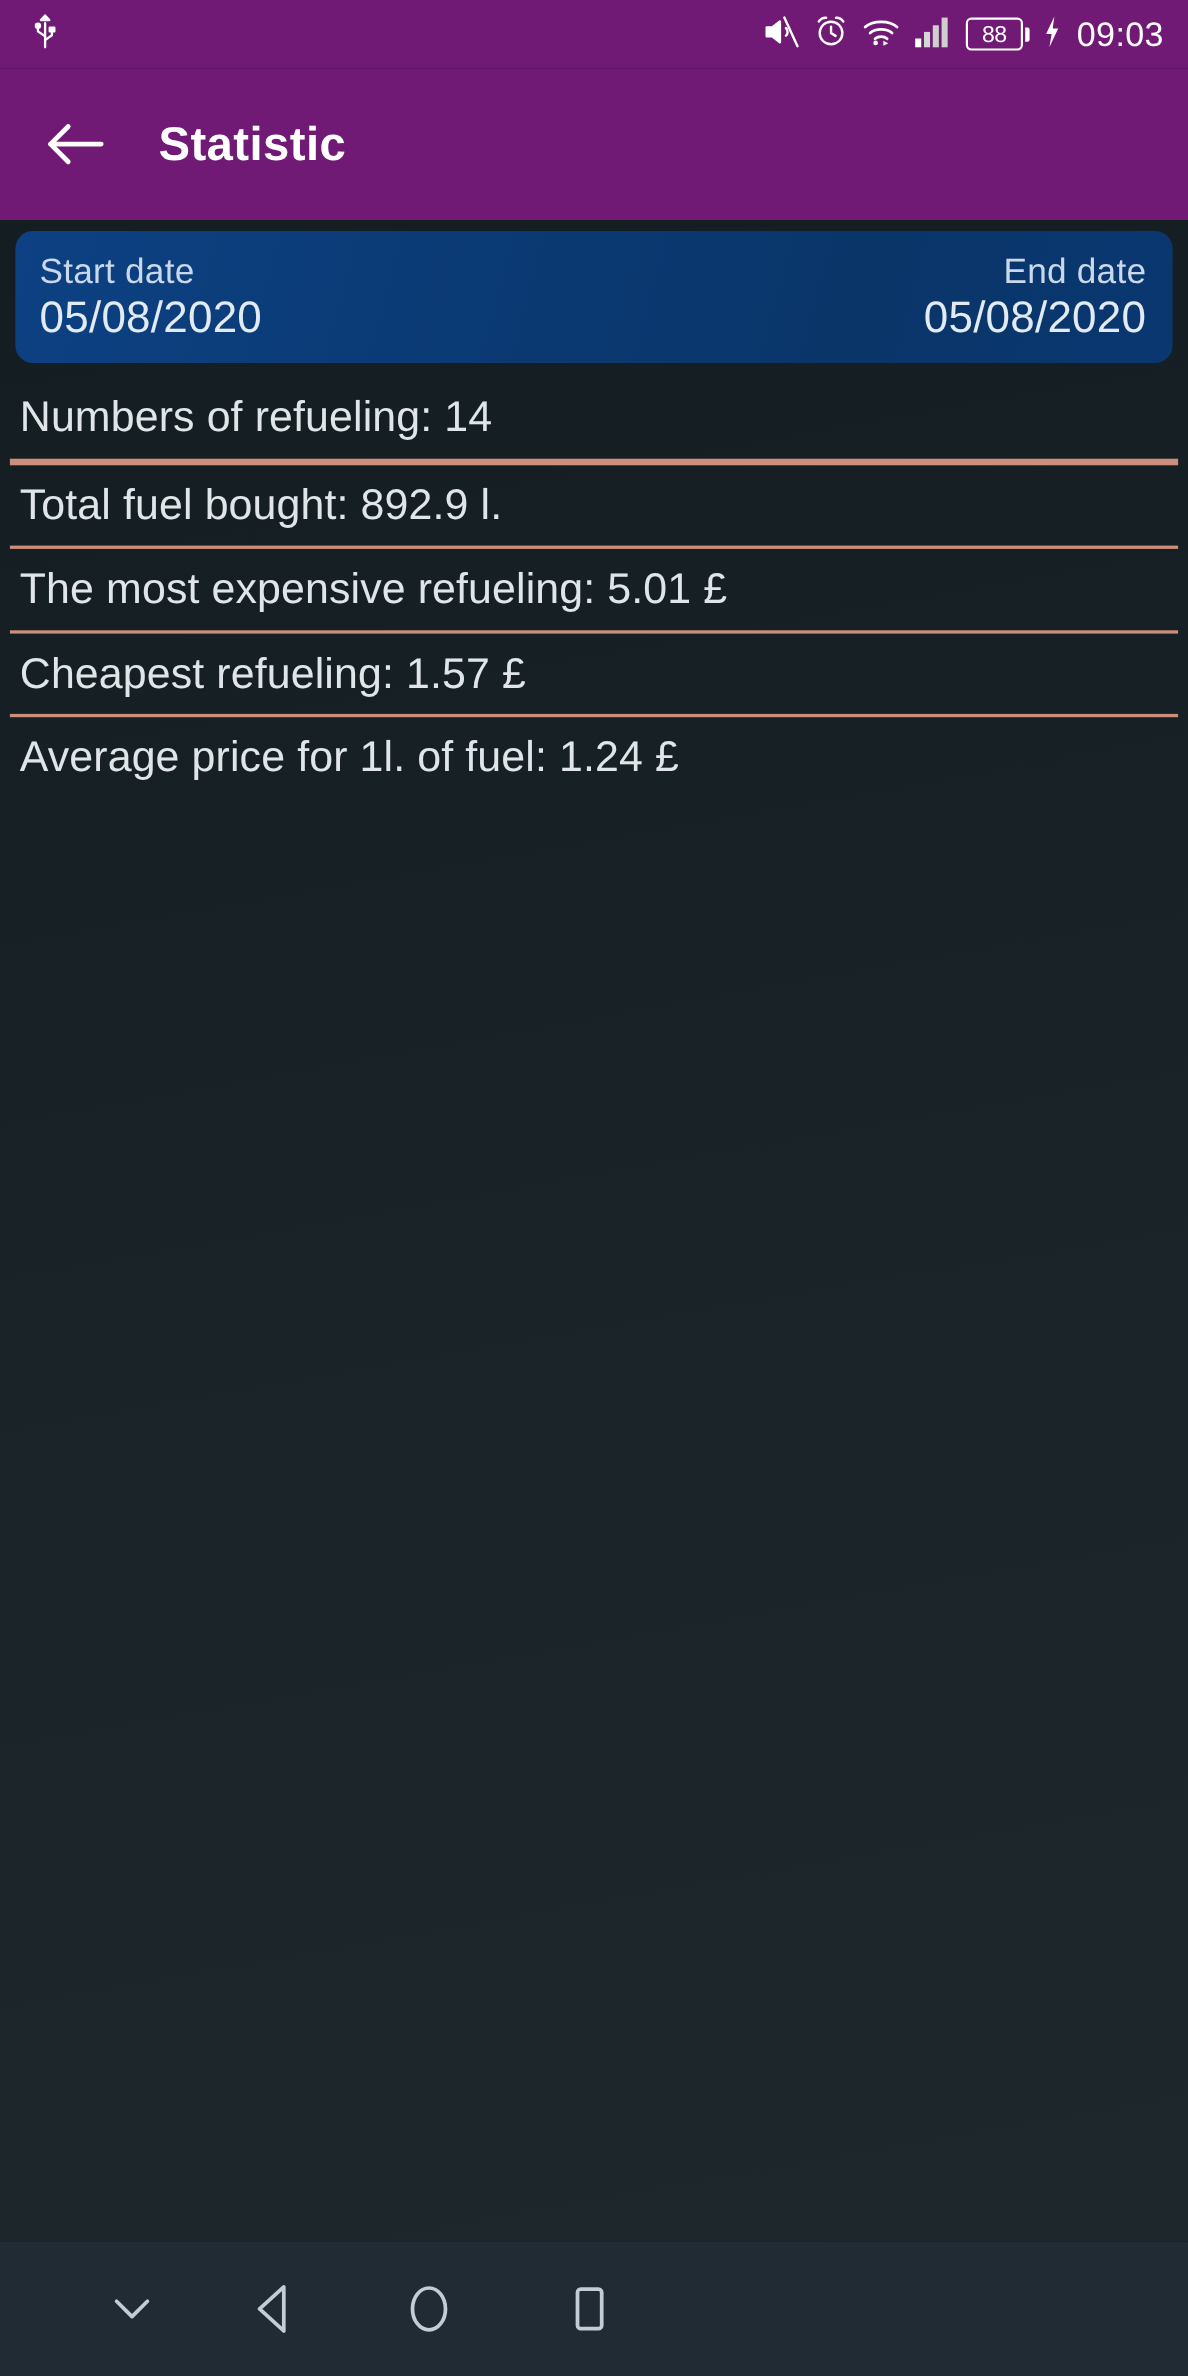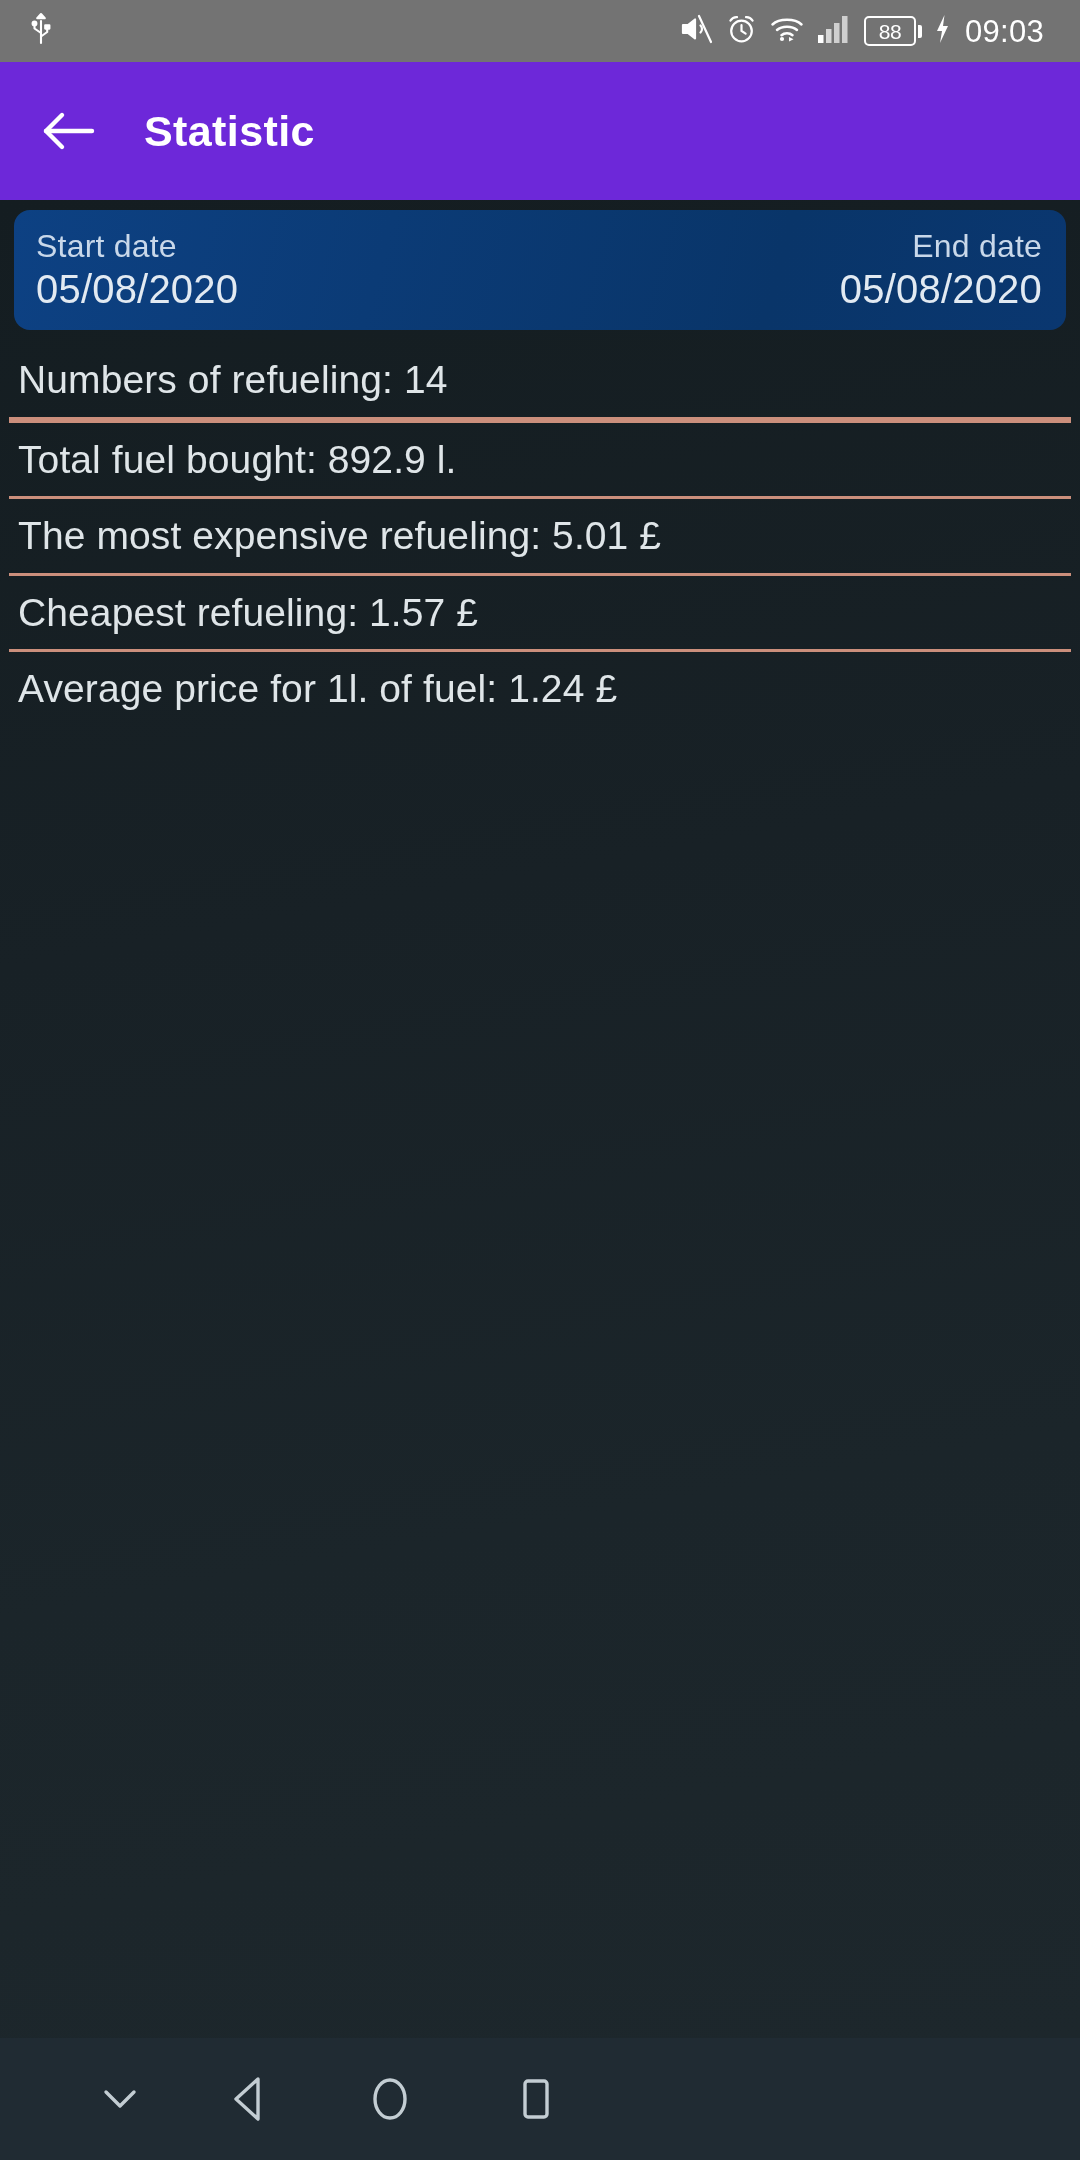--- a/index.html
+++ b/index.html
@@ -11,23 +11,23 @@
   }
   #screen {
     position:relative;
     width:1080px; height:2160px;
     display:flex; flex-direction:column;
   }
 
   
   #status-bar {
     height:62px; flex:0 0 62px;
-    background:#737373;
-    display:flex; align-items:center;
-    padding:0 36px 0 30px;
+    background:#701a75;
+    display:flex; align-items:center;
+    padding:0 22px 0 30px;
     color:#ffffff;
     justify-content:center;
   }
   #status-left { display:flex; align-items:center; gap:14px; }
   #status-right {
     margin-left:auto;
     display:flex; align-items:center; gap:13px;
   }
   .sicon { display:block; }
   #status-clock {
@@ -46,21 +46,21 @@
     letter-spacing:-0.5px;
   }
   .batt-tip {
     width:4px; height:13px; background:#ffffff;
     margin-left:2px; border-radius:0 2px 2px 0;
   }
 
   
   #toolbar {
     height:138px; flex:0 0 138px;
-    background:#6d28d9;
+    background:#701a75;
     display:flex; align-items:center;
     padding-left:38px; gap:46px;
   }
   #back-button {
     width:60px; height:60px;
     display:flex; align-items:center; justify-content:center;
     cursor:pointer; flex:0 0 auto;
   }
   #toolbar-title {
     font-size:43px; font-weight:bold; color:#ffffff;

